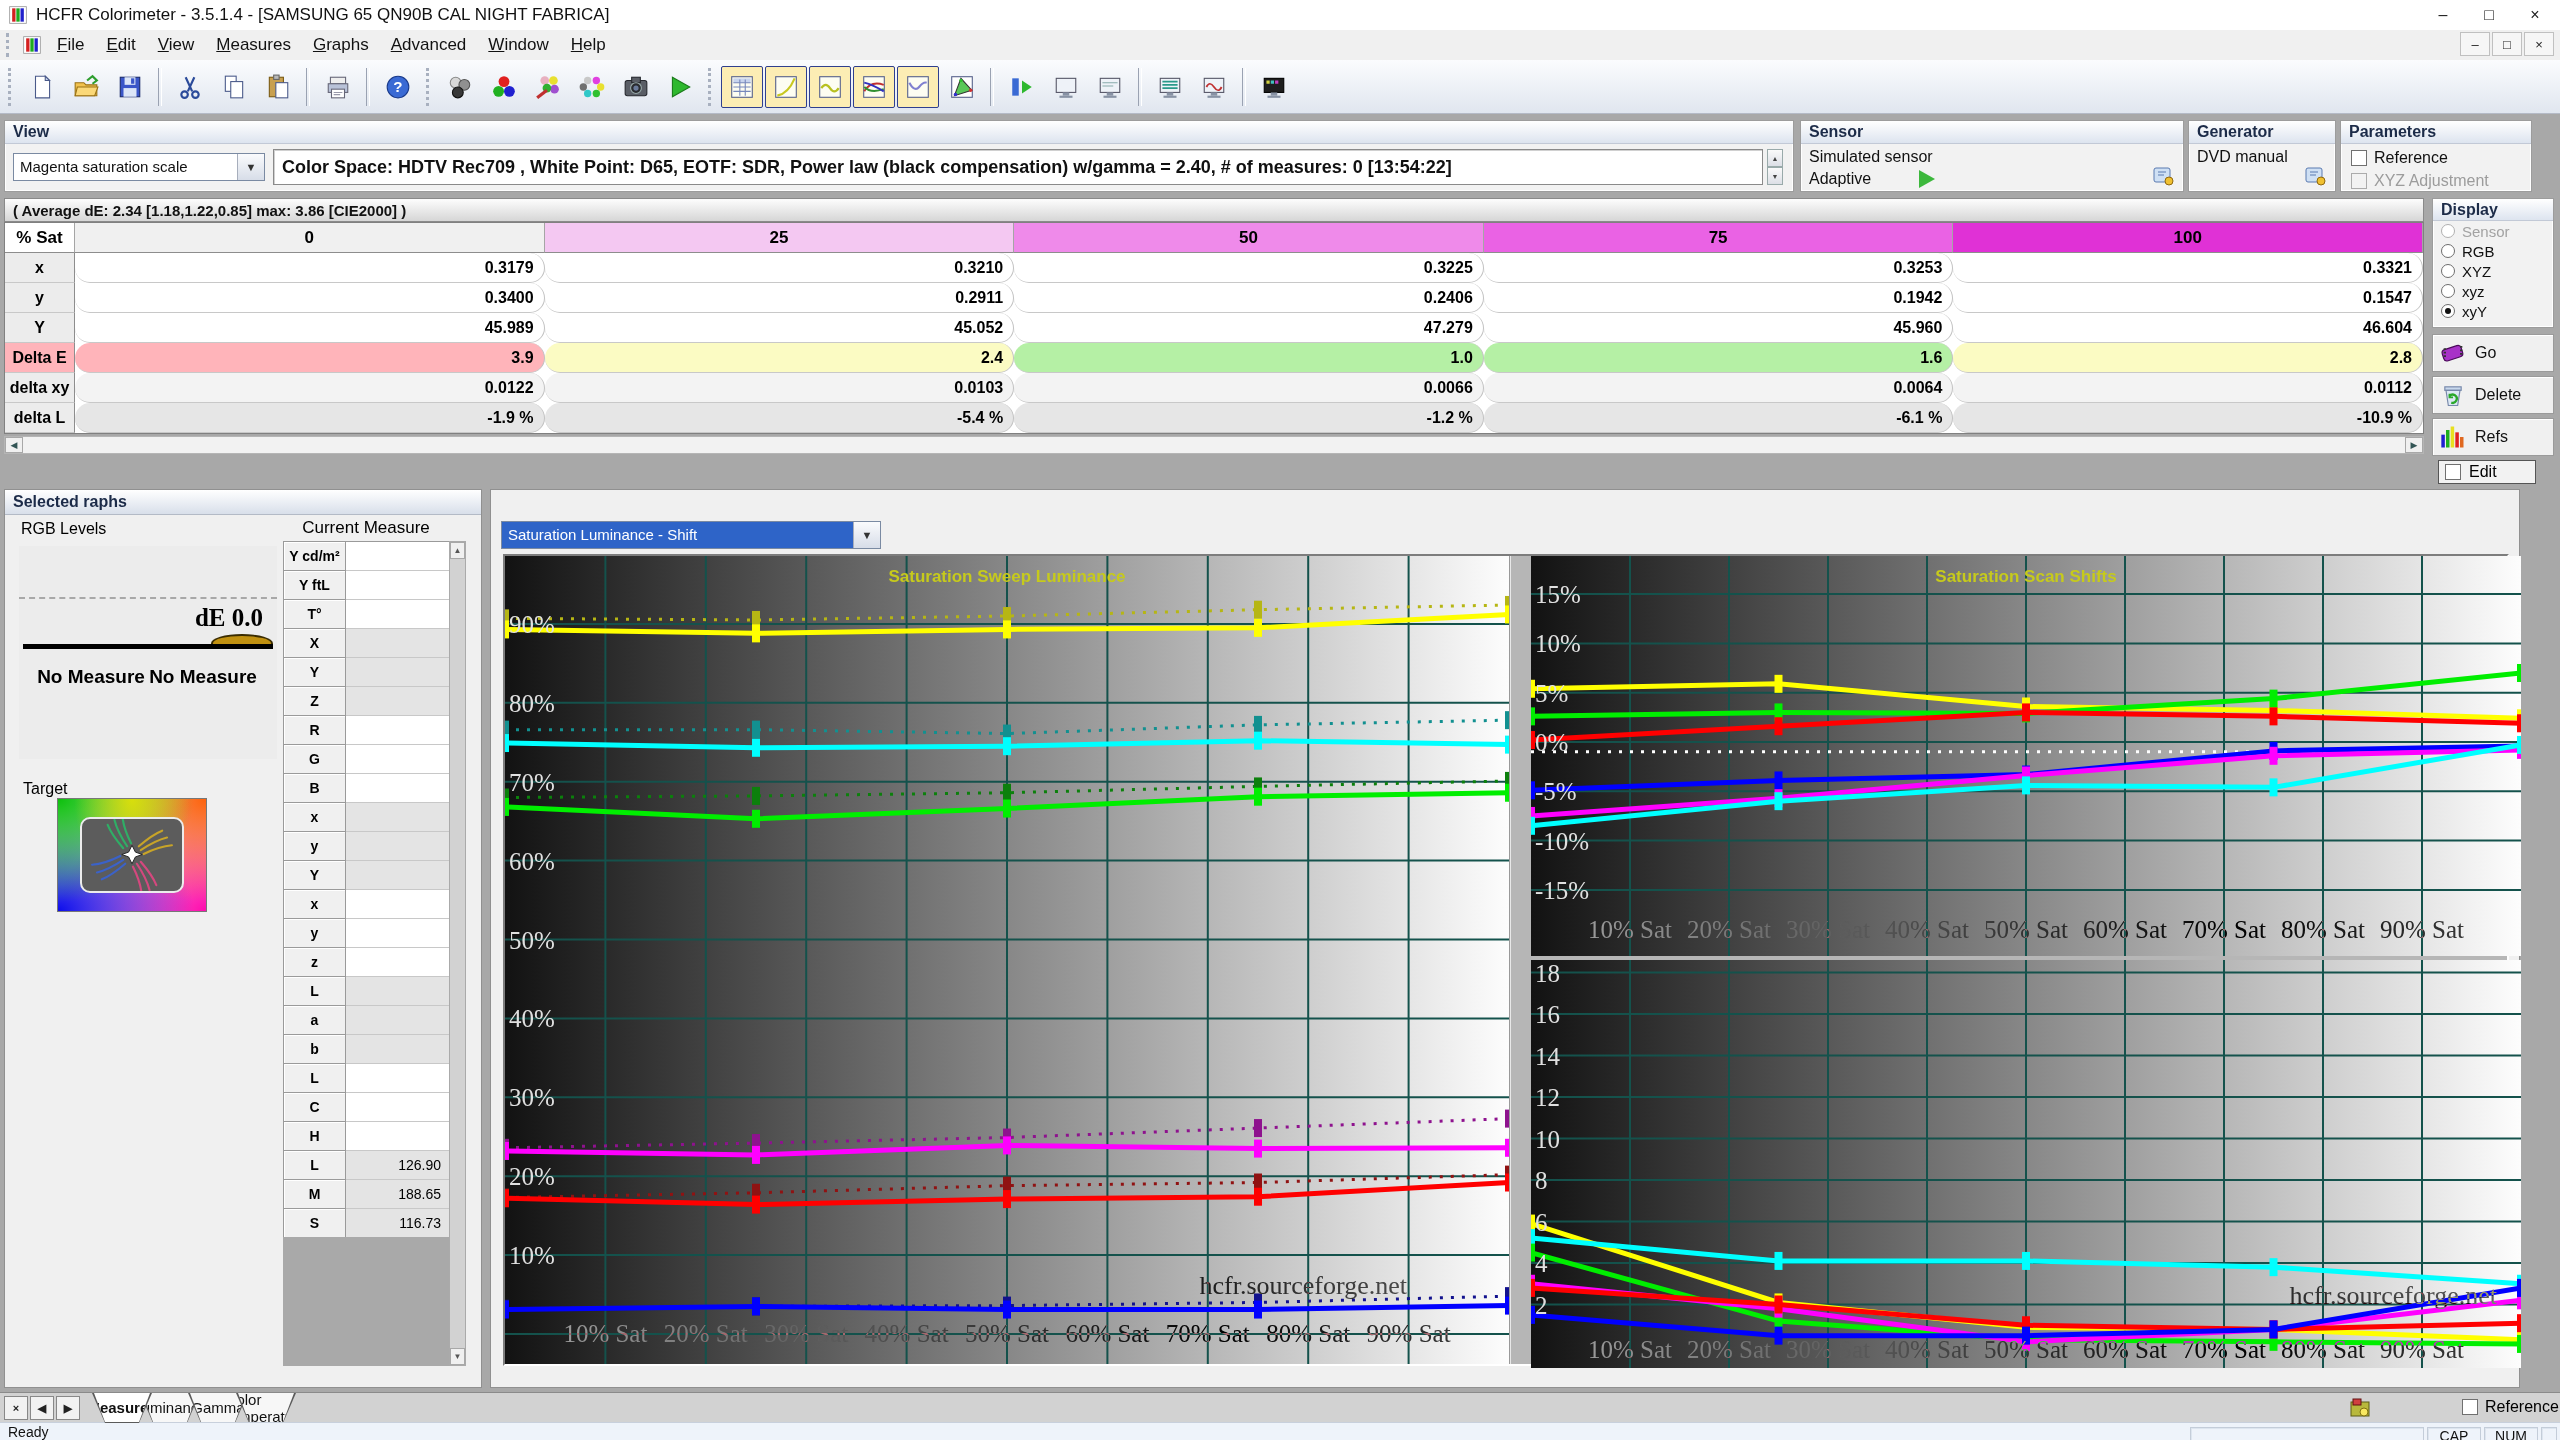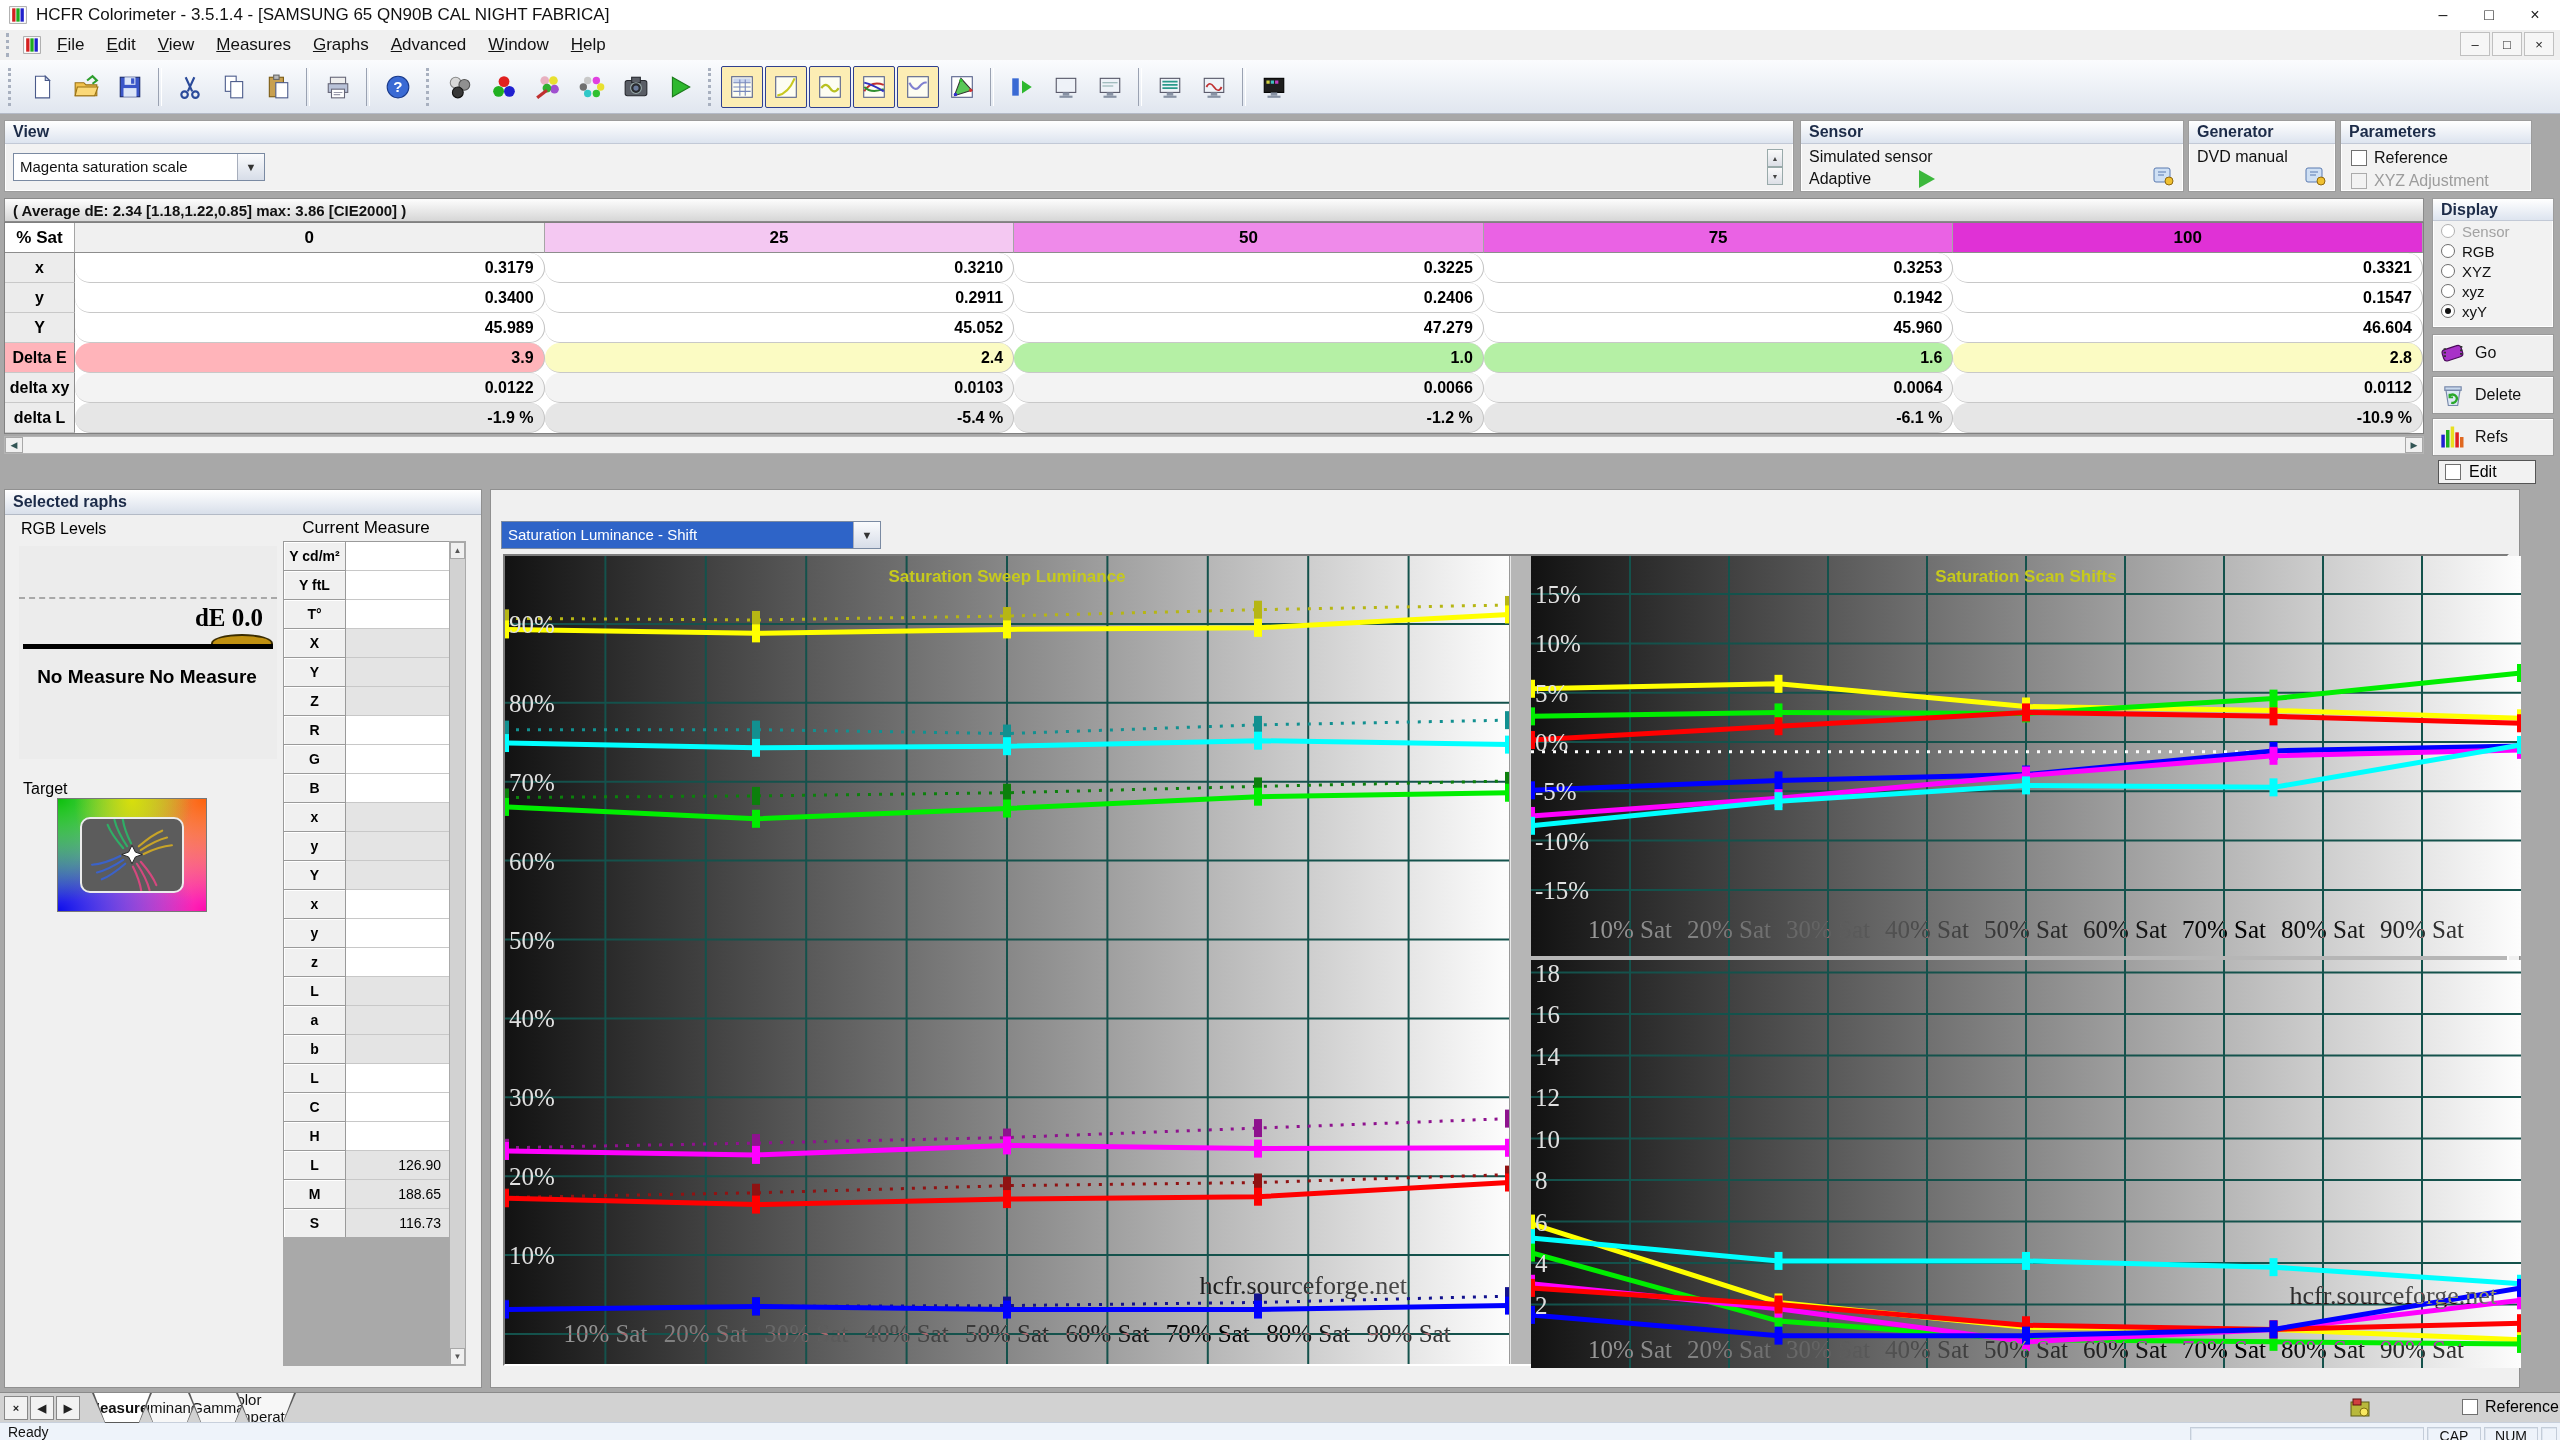--- a/index.html
+++ b/index.html
@@ -407,20 +407,21 @@
       </svg>
     </button>
   </div>
 
 <div id="view-box" class="gbox">
   <div class="gbox-hd">View</div>
   <div id="view-combo" class="combo">
     <div class="combo-text">Magenta saturation scale</div>
     <div class="combo-btn">▼</div>
   </div>
+  <div id="info-field">Color Space: HDTV Rec709 , White Point: D65, EOTF:  SDR, Power law (black compensation) w/gamma = 2.40, # of measures: 0 [13:54:22]</div>
   <div id="info-spin">
     <button class="spin-btn">▲</button>
     <button class="spin-btn">▼</button>
   </div>
 </div>
 
 <div id="sensor-box" class="gbox">
   <div class="gbox-hd">Sensor</div>
   <span class="gtext" style="left:8px;top:27px;">Simulated sensor</span>
   <span class="gtext" style="left:8px;top:49px;">Adaptive</span>

